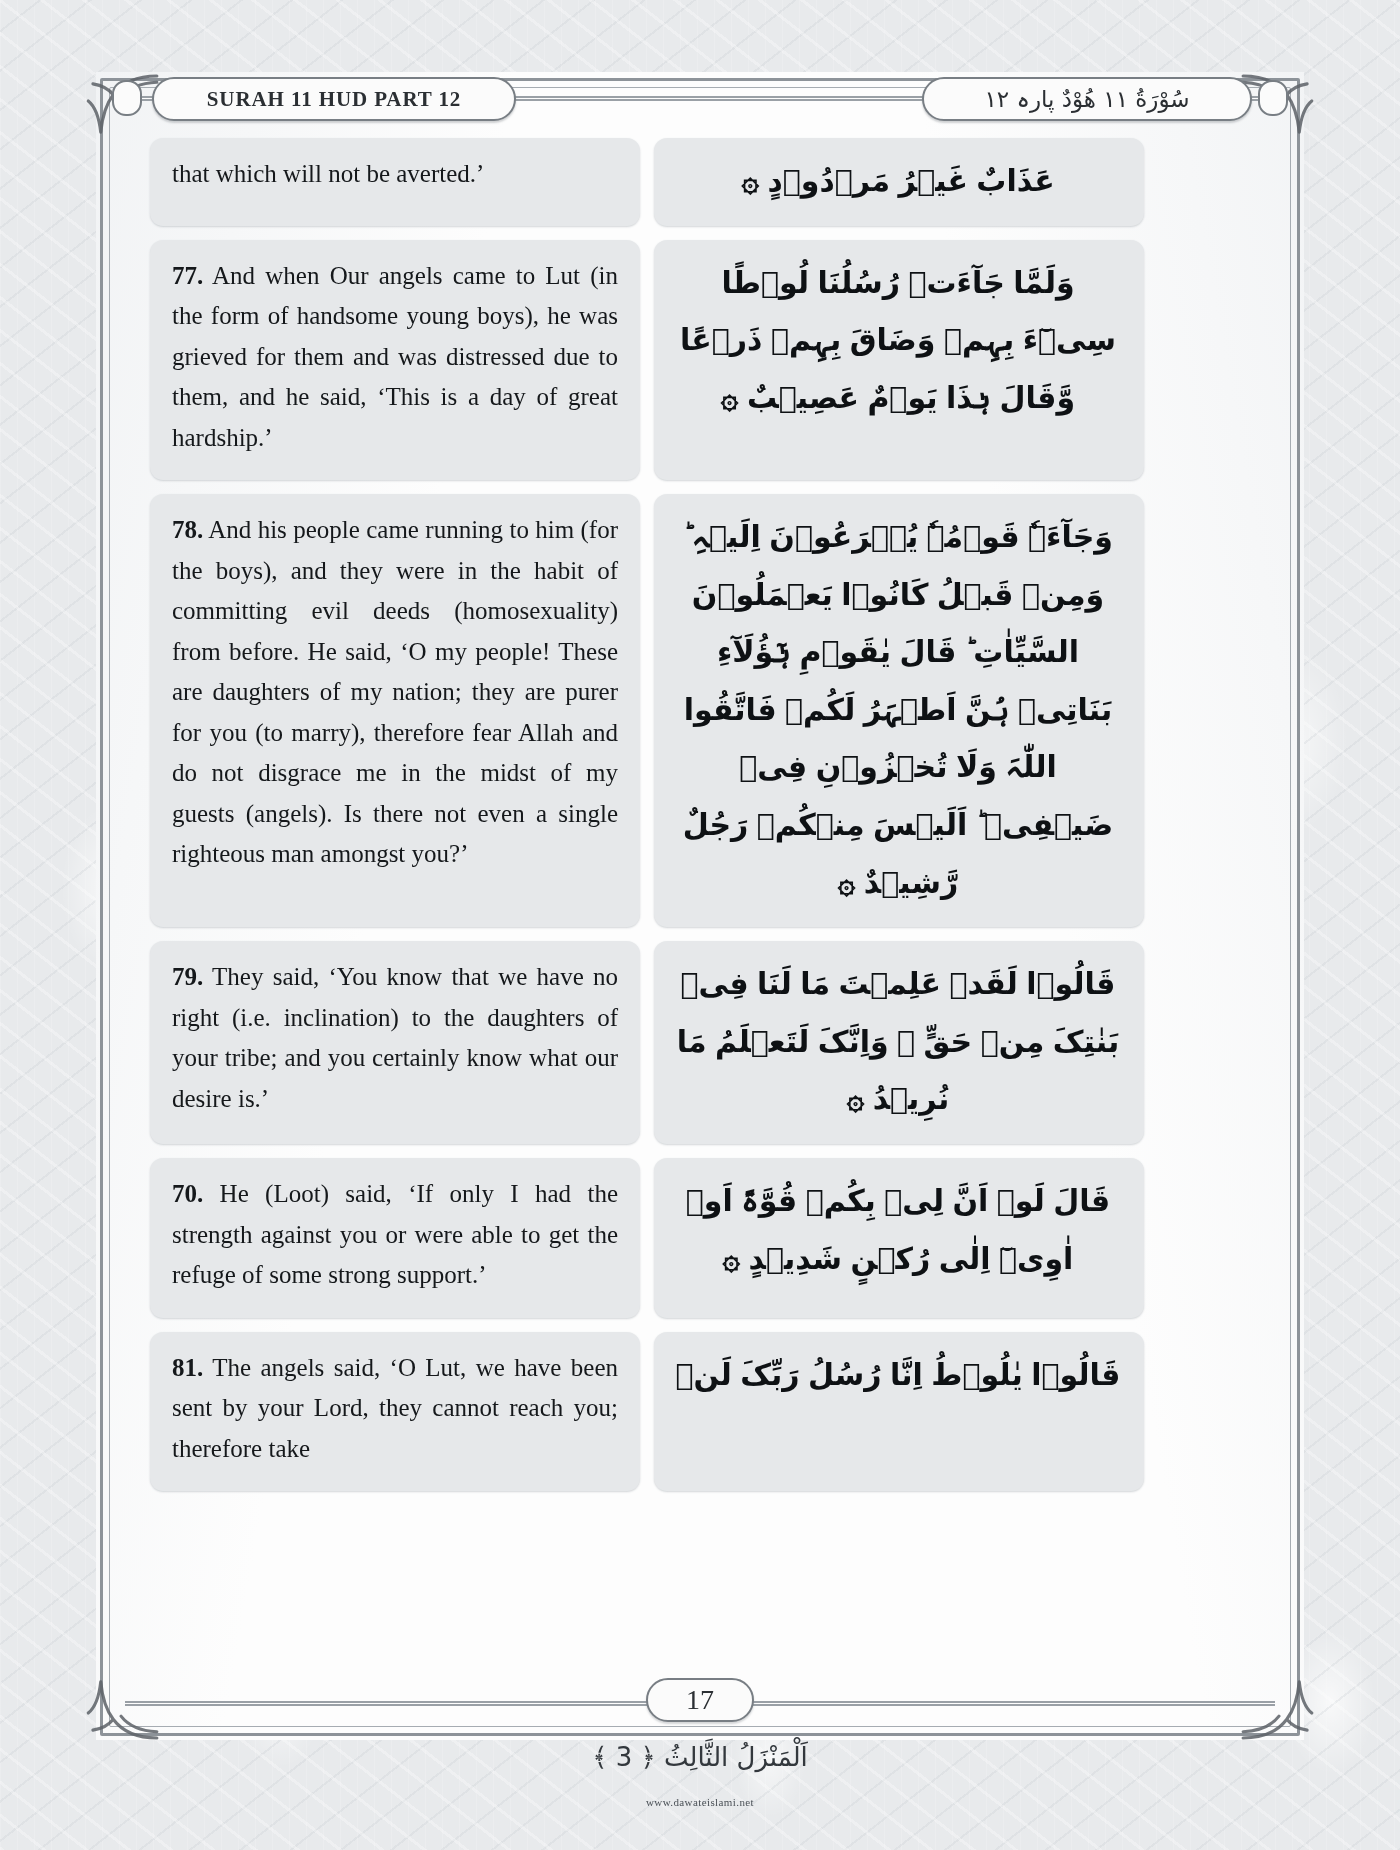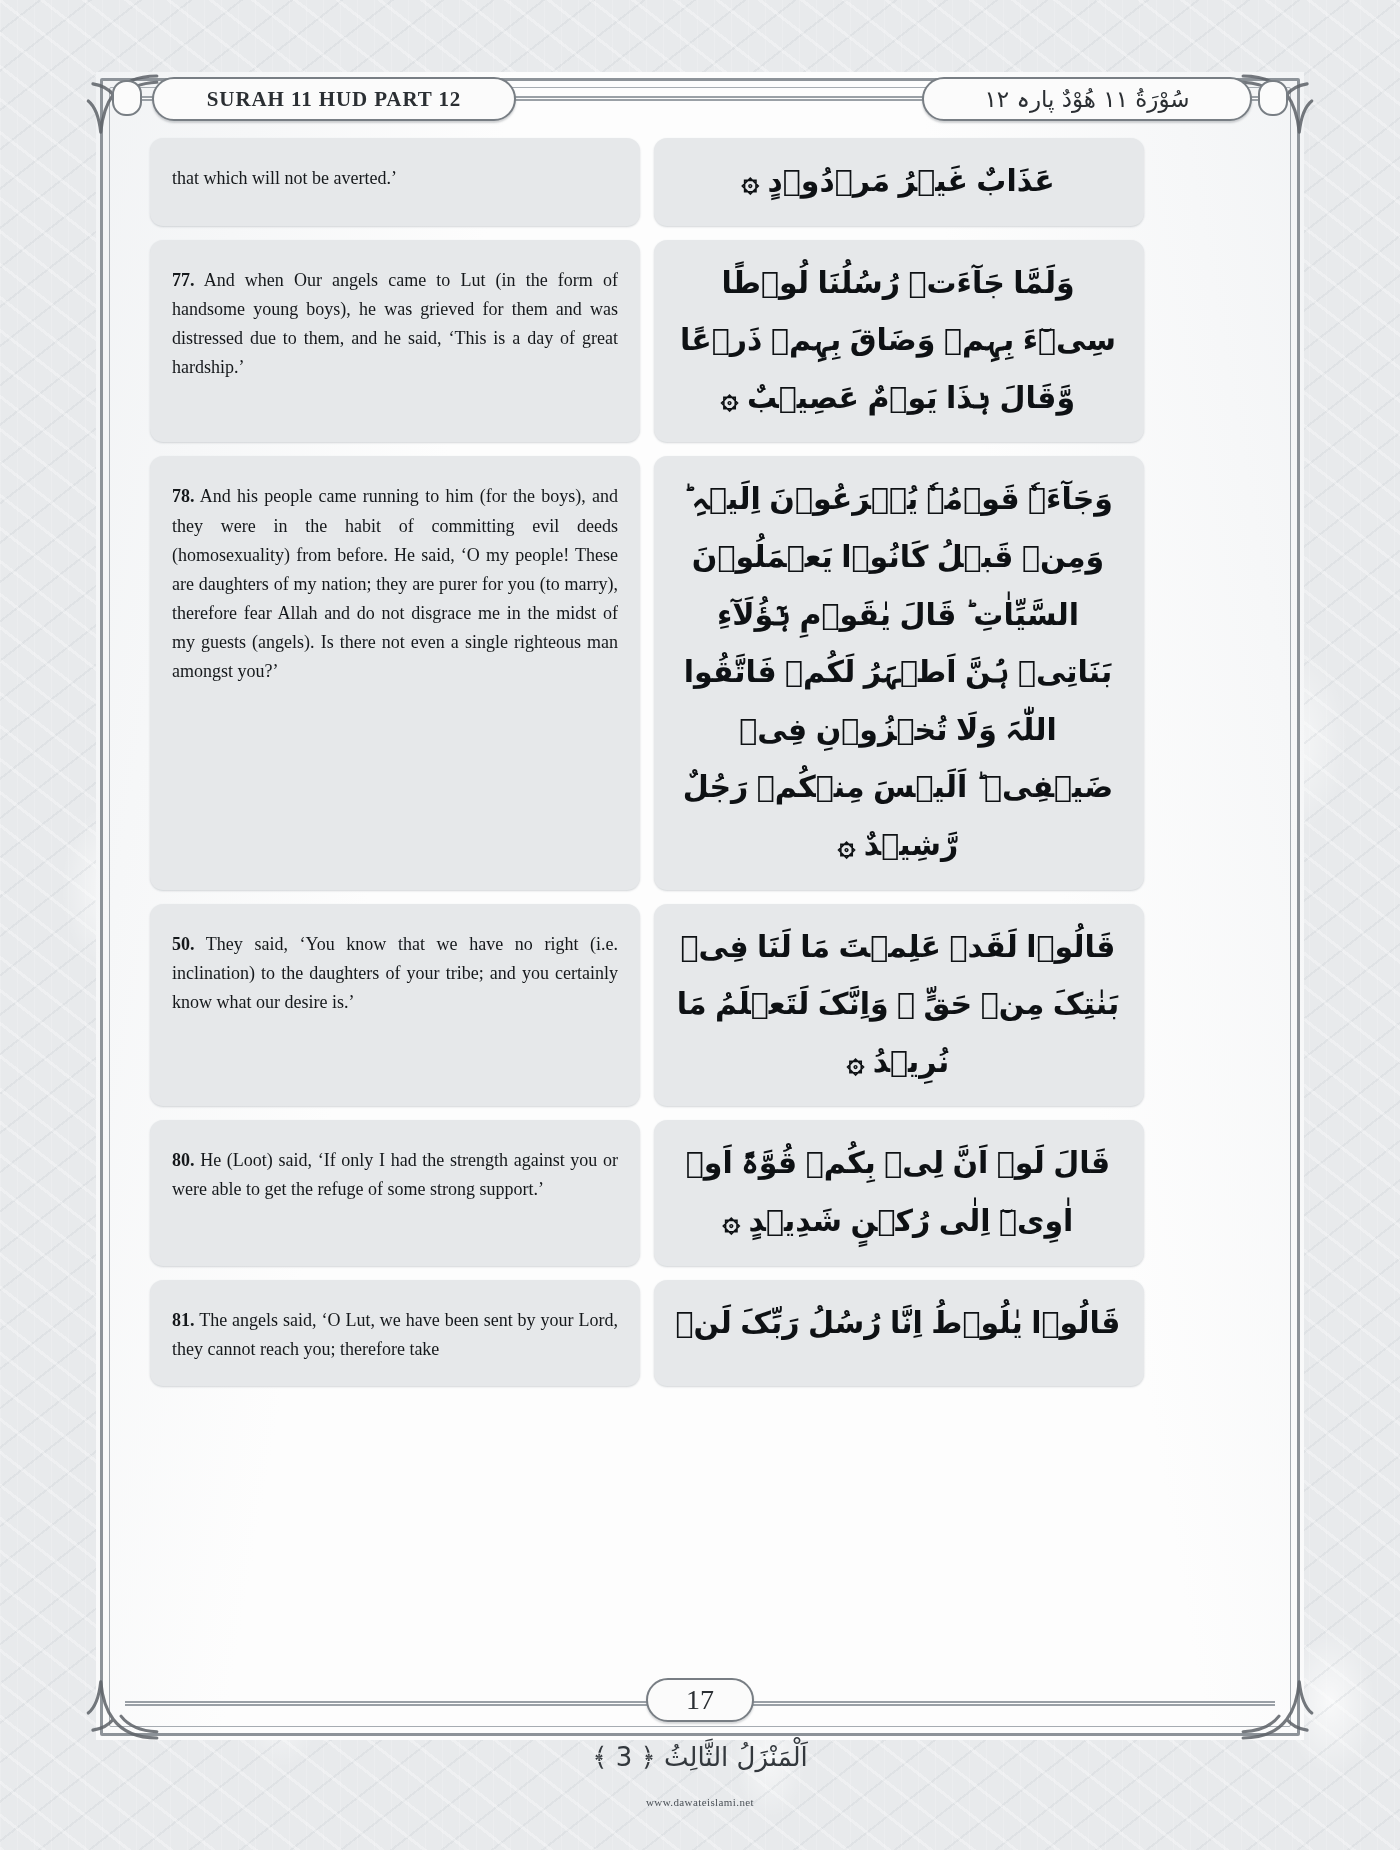--- a/index.html
+++ b/index.html
@@ -99,22 +99,22 @@
   .content{
     position:absolute;left:150px;right:150px;top:138px;bottom:170px;
   }
   .verse-row{display:flex;gap:14px;margin-bottom:14px;}
   .cell{
     background:#e6e8ea;border-radius:13px;
     box-shadow:0 1px 2px rgba(160,166,172,.45);
   }
   .cell-en{
     width:446px;flex:0 0 446px;
-    padding:26px 22px 22px 22px;
-    font-size:18px;line-height:1.62;
+    padding:16px 22px 22px 22px;
+    font-size:25px;line-height:1.62;
     color:#15181b;text-align:justify;
     font-family:"Liberation Serif", serif;
     -webkit-hyphens:none;hyphens:none;
   }
   .cell-en .vnum{font-weight:bold;}
   .cell-ar{
     width:452px;flex:0 0 452px;
     padding:14px 20px 16px 18px;
     direction:rtl;text-align:center;
     font-size:30px;line-height:1.92;
@@ -216,29 +216,29 @@
   <div class="verse-row">
     <div class="cell cell-en">
       <span class="vnum">78.</span>
       <span>And his people came running to him (for the boys), and they were in the habit of committing evil deeds (homosexuality) from before. He said, ‘O my people! These are daughters of my nation; they are purer for you (to marry), therefore fear Allah and do not disgrace me in the midst of my guests (angels). Is there not even a single righteous man amongst you?’</span>
     </div>
     <div class="cell cell-ar">وَجَآءَہٗ قَوۡمُہٗ یُہۡرَعُوۡنَ اِلَیۡہِ ؕ وَمِنۡ قَبۡلُ کَانُوۡا یَعۡمَلُوۡنَ السَّیِّاٰتِ ؕ قَالَ یٰقَوۡمِ ہٰٓؤُلَآءِ بَنَاتِیۡ ہُنَّ اَطۡہَرُ لَکُمۡ فَاتَّقُوا اللّٰہَ وَلَا تُخۡزُوۡنِ فِیۡ ضَیۡفِیۡ ؕ اَلَیۡسَ مِنۡکُمۡ رَجُلٌ رَّشِیۡدٌ ۞</div>
   </div>
 
   <div class="verse-row">
     <div class="cell cell-en">
-      <span class="vnum">50.</span>
+      <span class="vnum">79.</span>
       <span>They said, ‘You know that we have no right (i.e. inclination) to the daughters of your tribe; and you certainly know what our desire is.’</span>
     </div>
     <div class="cell cell-ar">قَالُوۡا لَقَدۡ عَلِمۡتَ مَا لَنَا فِیۡ بَنٰتِکَ مِنۡ حَقٍّ ۚ وَاِنَّکَ لَتَعۡلَمُ مَا نُرِیۡدُ ۞</div>
   </div>
 
   <div class="verse-row">
     <div class="cell cell-en">
-      <span class="vnum">80.</span>
+      <span class="vnum">70.</span>
       <span>He (Loot) said, ‘If only I had the strength against you or were able to get the refuge of some strong support.’</span>
     </div>
     <div class="cell cell-ar">قَالَ لَوۡ اَنَّ لِیۡ بِکُمۡ قُوَّۃً اَوۡ اٰوِیۡٓ اِلٰی رُکۡنٍ شَدِیۡدٍ ۞</div>
   </div>
 
   <div class="verse-row">
     <div class="cell cell-en">
       <span class="vnum">81.</span>
       <span>The angels said, ‘O Lut, we have been sent by your Lord, they cannot reach you; therefore take</span>
     </div>

